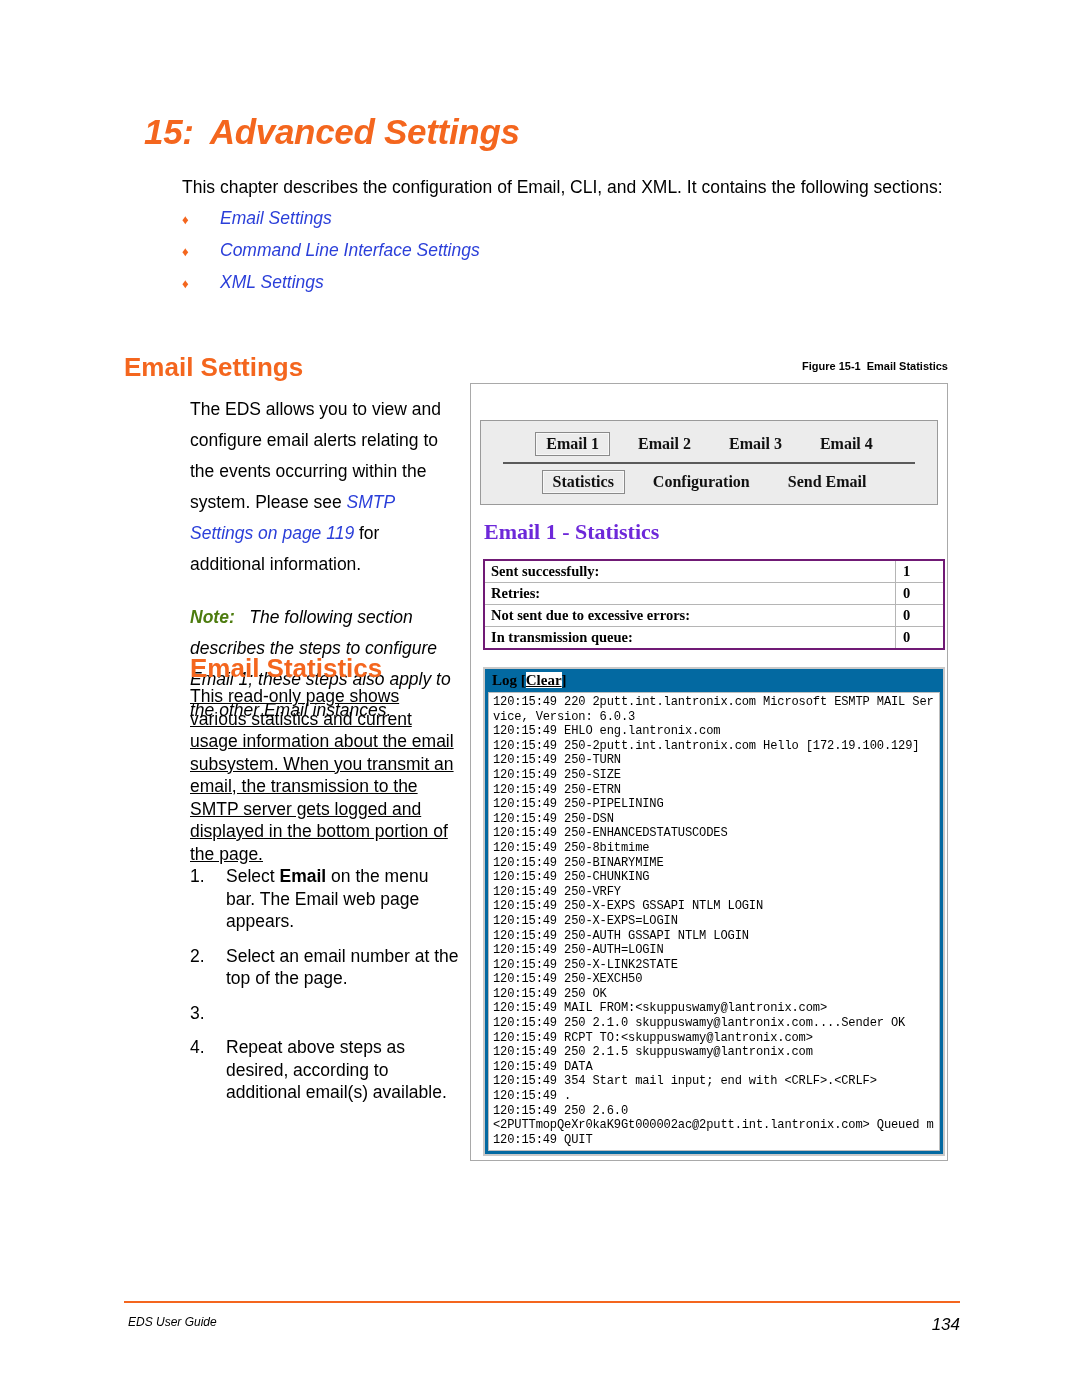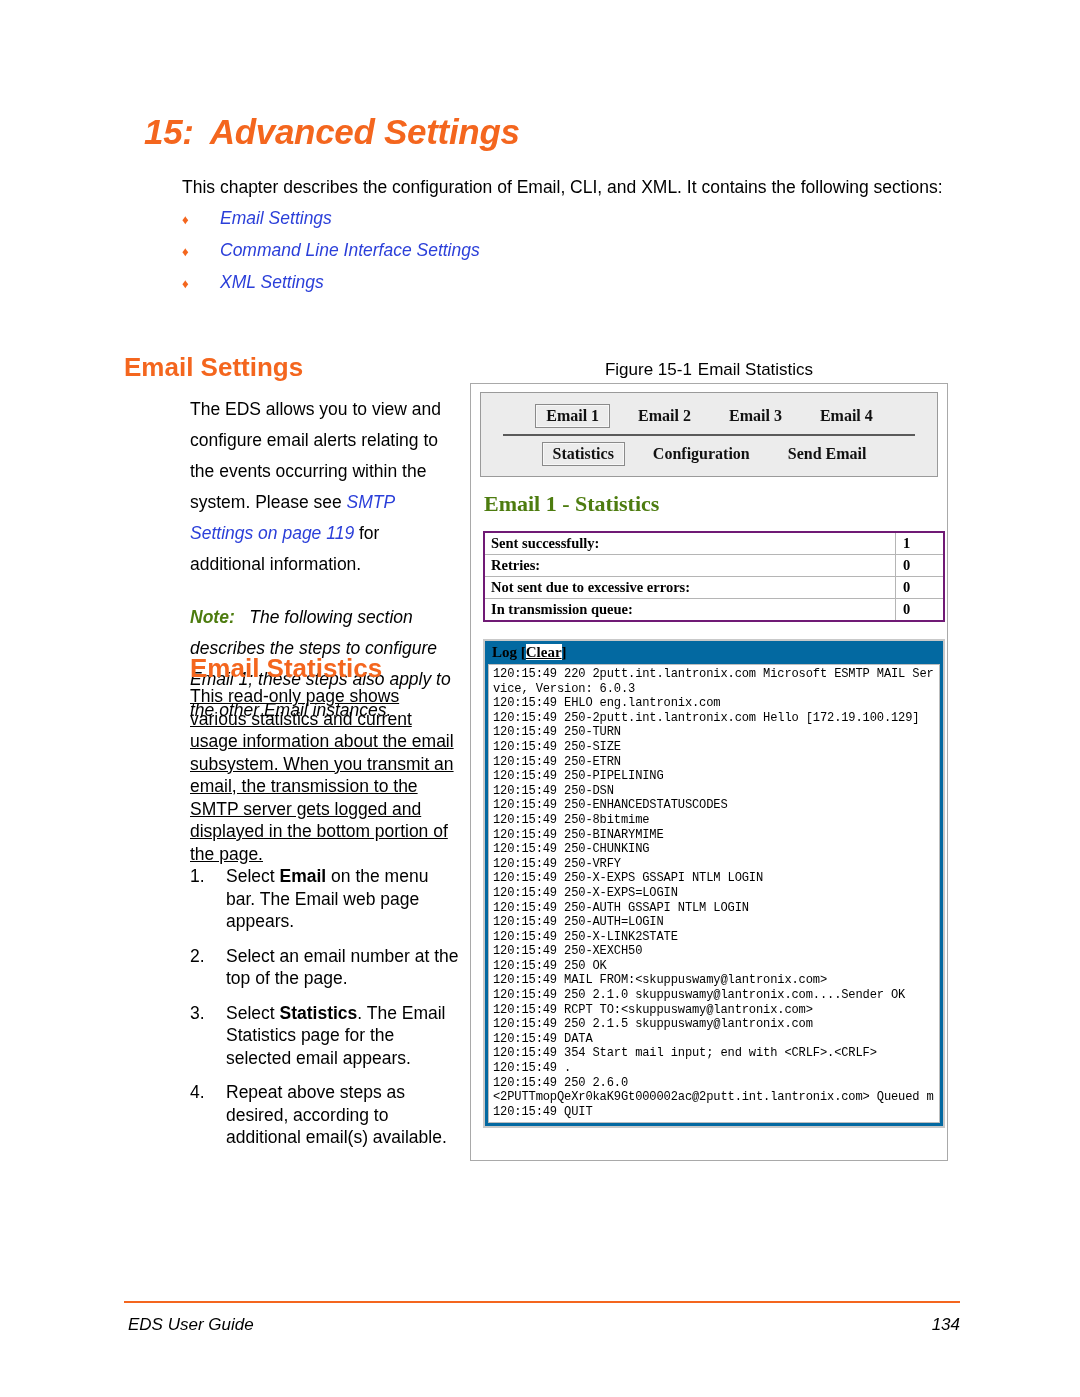--- a/index.html
+++ b/index.html
@@ -120,43 +120,44 @@
     flex: none;
   }
   .step-text { flex: 1; }
 
   
   #figure-caption {
     position: absolute;
     left: 470px;
     top: 360px;
     width: 478px;
-    text-align: center;
-    font-size: 17px;
-    font-weight: normal;
+    text-align: right;
+    font-size: 11px;
+    font-weight: bold;
   }
   #figure-caption .cap-num { margin-right: 6px; }
 
   #figure-frame {
     position: absolute;
     left: 470px;
     top: 383px;
     width: 478px;
     height: 778px;
     border: 1px solid #A9A9A9;
     background: #ffffff;
     box-sizing: border-box;
     padding: 8px 9px 9px 9px;
   }
 
   
   #nav-panel {
     border: 1px solid #9a9a9a;
     background: #ececec;
     padding: 7px 0 9px 0;
+    margin-top: 28px;
   }
   .nav-row {
     display: flex;
     align-items: center;
     justify-content: center;
     font-family: "Liberation Serif", serif;
     font-weight: bold;
     font-size: 16px;
     color: #111;
   }
@@ -177,21 +178,21 @@
     background: #5a5a5a;
     margin: 4px 22px 3px 22px;
   }
 
   
   #screenshot-heading {
     font-family: "Liberation Serif", serif;
     font-weight: bold;
     font-size: 22px;
     margin: 14px 0 0 4px;
-    color: #4d7c0f;
+    color: #6d28d9;
   }
 
   
   #stats-table {
     margin: 14px 0 0 3px;
     width: 462px;
     border-collapse: collapse;
     border: 2px solid #701a75;
     font-family: "Liberation Serif", serif;
     font-weight: bold;
@@ -248,21 +249,21 @@
     left: 124px;
     top: 1301px;
     width: 836px;
     height: 2px;
     background: #F4661E;
   }
   #footer-left {
     position: absolute;
     left: 128px;
     top: 1315px;
-    font-size: 17px;
+    font-size: 12px;
     font-style: italic;
   }
   #footer-right {
     position: absolute;
     left: 900px;
     top: 1315px;
     width: 60px;
     text-align: right;
     font-size: 17px;
     font-style: italic;
@@ -307,21 +308,20 @@
   <div class="step-row">
     <span class="step-num">1.</span>
     <span class="step-text"><span>Select </span><b>Email</b><span> on the menu bar.  The Email web page appears.</span></span>
   </div>
   <div class="step-row">
     <span class="step-num">2.</span>
     <span class="step-text"><span>Select an email number at the top of the page.</span><b></b><span></span></span>
   </div>
   <div class="step-row">
     <span class="step-num">3.</span>
-    <span class="step-text"><span>Select </span><b>Statistics</b><span>. The Email Statistics page for the selected email appears.</span></span>
   </div>
   <div class="step-row">
     <span class="step-num">4.</span>
     <span class="step-text"><span>Repeat above steps as desired, according to additional email(s) available.</span><b></b><span></span></span>
   </div>
 </div>
 
 <div id="figure-caption">
   <span class="cap-num">Figure 15-1</span><span>Email Statistics</span>
 </div>

